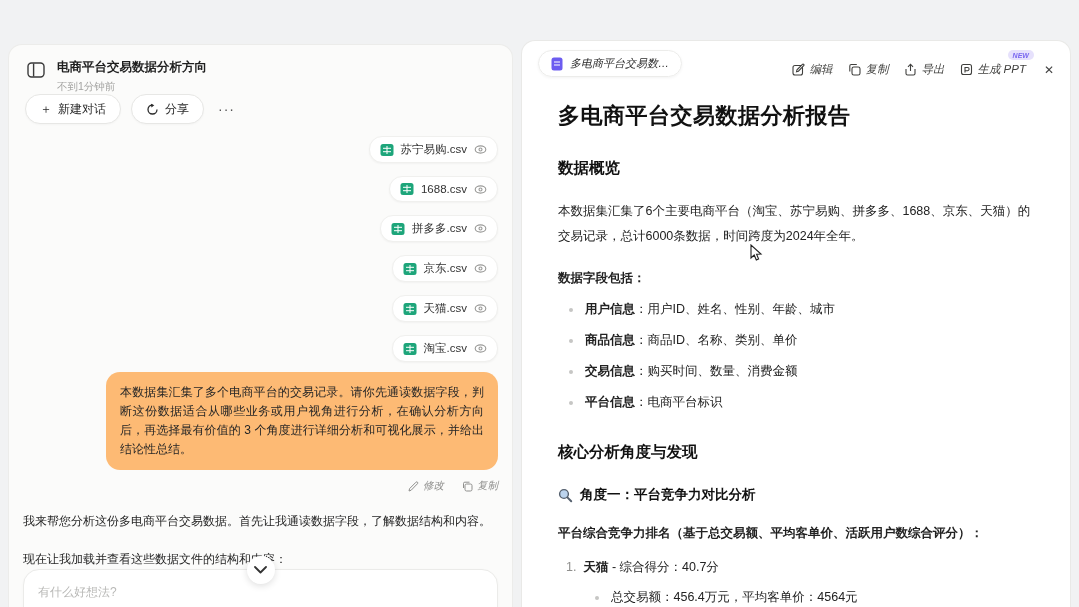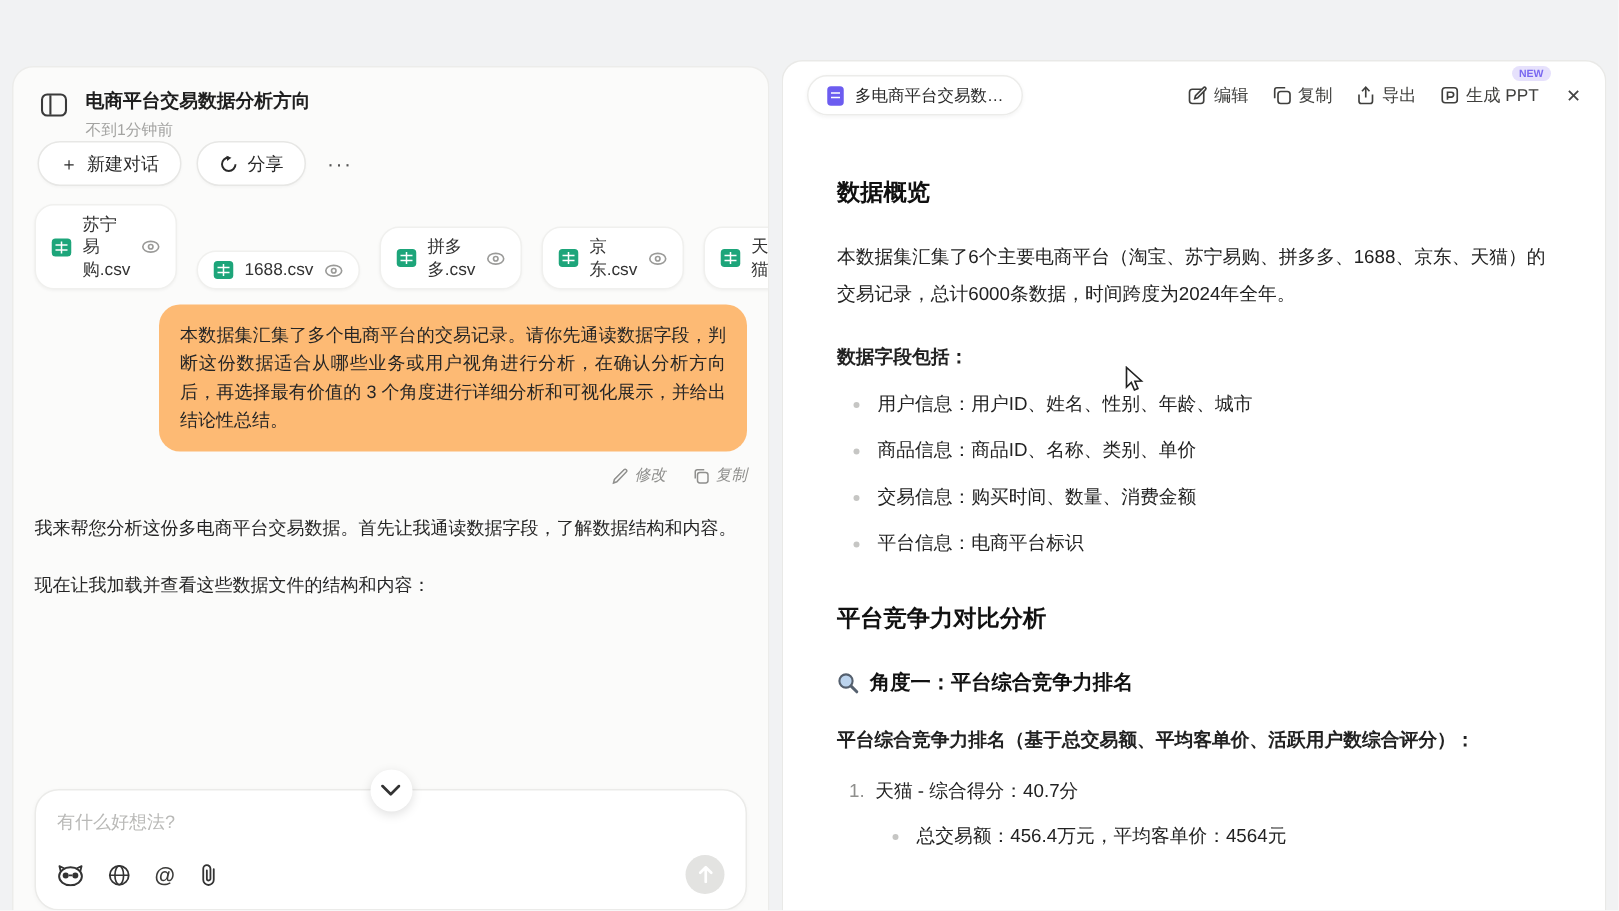--- a/index.html
+++ b/index.html
@@ -16,21 +16,21 @@
   .panel-icon { width:22px; height:22px; display:flex; align-items:center; justify-content:center; cursor:pointer; }
   .chat-title { font-size:12.5px; font-weight:bold; color:#1f1f1f; }
   .chat-subtitle { font-size:10.5px; color:#a3a3a1; margin-top:4px; }
   .chat-header-actions { display:flex; align-items:center; gap:10px; }
   .pill-btn { display:inline-flex; align-items:center; gap:6px; height:30px; padding:0 14px;
     border-radius:16px; border:1px solid #e7e7e5; background:#fff; font-size:12px; color:#2a2a2a;
     font-family:inherit; cursor:pointer; box-shadow:0 1px 2px rgba(0,0,0,.03); }
   .more-btn { border:none; background:none; font-size:14px; color:#555; letter-spacing:1px; cursor:pointer; padding:0 4px; }
 
   .chat-body { flex:0 1 auto; padding:2px 14px 0; display:flex; flex-direction:column; }
-  .file-chips { display:flex; flex-direction:row; align-items:flex-end; gap:13px; padding-top:2px; }
+  .file-chips { display:flex; flex-direction:column; align-items:flex-end; gap:13px; padding-top:2px; }
   .file-chip { display:inline-flex; align-items:center; gap:7px; background:#fff; border:1px solid #f0f0ee;
     border-radius:13px; padding:5px 10px; font-size:11.5px; color:#333;
     box-shadow:0 1px 2px rgba(0,0,0,.04); cursor:pointer; }
   .eye-icon { display:flex; }
 
   .user-bubble { margin:10px 0 0 auto; max-width:392px; background:#fdba74; border-radius:14px;
     padding:11px 14px; font-size:12px; line-height:19px; color:#262626; text-align:justify; }
   .bubble-actions { display:flex; justify-content:flex-end; gap:18px; margin-top:9px;font-style:italic; }
   .msg-action { display:inline-flex; align-items:center; gap:4px; font-size:10.5px; color:#8f8f8d; cursor:pointer; }
 
@@ -46,42 +46,42 @@
   .composer input::placeholder { color:#b9b9b7; }
   .composer-row { display:flex; align-items:center; gap:16px; margin-top:13px; }
   .c-icon { display:flex; align-items:center; cursor:pointer; color:#3c3c3a; }
   .at-glyph { font-size:14px; color:#3c3c3a; font-weight:bold; line-height:1; }
   .send-btn { margin-left:auto; width:26px; height:26px; border-radius:50%; background:#e3e3e1; border:none;
     display:flex; align-items:center; justify-content:center; cursor:pointer; }
 
   
   .doc-panel { position:absolute; left:521px; top:40px; width:550px; height:567px; background:#fff;
     border:1px solid #e9e9e7; border-bottom:none; border-radius:14px 14px 0 0; overflow:hidden; }
-  .doc-header { display:flex; justify-content:space-between; align-items:center; padding:9px 16px 8px; }
+  .doc-header { display:flex; justify-content:space-between; align-items:flex-end; padding:9px 16px 8px;font-style:italic; }
   .doc-tab { display:inline-flex; align-items:center; gap:7px; border:1px solid #ececea; border-radius:15px;
     padding:5px 12px; font-size:11px; color:#2a2a2a; box-shadow:0 1px 3px rgba(0,0,0,.05);
     white-space:nowrap; cursor:pointer; }
   .doc-toolbar { display:flex; align-items:center; gap:16px; font-size:11.5px; color:#3f3f3d; }
   .tool { display:inline-flex; align-items:center; gap:4px; cursor:pointer; position:relative; }
   .new-badge { position:absolute; top:-12px; right:-8px; background:#e6e1fc; color:#7a68f0;
     font-size:7px; font-weight:bold; padding:1.5px 5px; border-radius:7px; }
   .tool-close { font-size:12px; color:#444; padding-left:2px; }
 
   .doc-content { padding:6px 38px 0 36px; color:#222; }
   .doc-content h1 { font-size:22px; color:#111; margin-top:10px; letter-spacing:.5px; }
   .doc-content h2 { font-size:15.5px; color:#111; }
   .h2-overview { margin-top:27px; }
   .h2-analysis { margin-top:31px; }
   .doc-intro { font-size:12.5px; line-height:25px; margin-top:20px; }
   .bold-label { font-size:12.5px; font-weight:bold; margin-top:21px; }
   .field-list { list-style:none; margin-top:8px; }
   .field-list li { position:relative; padding-left:27px; font-size:12.5px; margin-top:14px; }
   .field-list li::before { content:""; position:absolute; left:11px; top:7px; width:4px; height:4px;
     border-radius:50%; background:#c6c6c4; }
-  .b { font-weight:normal;margin-top:32px; }
+  .b { font-weight:bold;margin-top:32px; }
   .doc-content h3 { font-size:13.5px; color:#111; margin-top:23px; display:flex; align-items:center; gap:7px; }
   .rank-list { list-style:none; margin-top:5px; }
   .rank-item { font-size:12.5px; margin-top:17px; padding-left:8px; }
   .rank-num { color:#8f8f8d; margin-right:7px; }
   .detail-list { list-style:none; margin-top:0; }
   .detail-list li { position:relative; padding-left:45px; font-size:12.5px; margin-top:13px; }
   .detail-list li::before { content:""; position:absolute; left:29px; top:7px; width:4px; height:4px;
     border-radius:50%; background:#c6c6c4; }
 
   .cursor-svg { position:absolute; left:750px; top:244px; z-index:9; pointer-events:none; }
@@ -334,40 +334,41 @@
               <rect x="1.5" y="1.5" width="10" height="10" rx="2" fill="none" stroke="#3f3f3d" stroke-width="1.1"></rect>
               <path d="M5 4.5 L7.5 4.5 a1.6 1.6 0 0 1 0 3.2 L5 7.7 Z M5 4.5 L5 9.5" fill="none" stroke="#3f3f3d" stroke-width="1.1"></path>
             </svg>
           <span>生成 PPT</span>
         </span>
         <span class="tool tool-close">✕</span>
       </div>
     </header>
 
     <div class="doc-content">
+      <h1>多电商平台交易数据分析报告</h1>
 
       <h2 class="h2-overview">数据概览</h2>
       <p class="doc-intro">本数据集汇集了6个主要电商平台（淘宝、苏宁易购、拼多多、1688、京东、天猫）的交易记录，总计6000条数据，时间跨度为2024年全年。</p>
       <p class="bold-label">数据字段包括：</p>
       <ul class="field-list">
         <li><span class="b">用户信息</span><span>：用户ID、姓名、性别、年龄、城市</span></li>
         <li><span class="b">商品信息</span><span>：商品ID、名称、类别、单价</span></li>
         <li><span class="b">交易信息</span><span>：购买时间、数量、消费金额</span></li>
         <li><span class="b">平台信息</span><span>：电商平台标识</span></li>
       </ul>
 
-      <h2 class="h2-analysis">平台竞争力对比分析</h2>
+      <h2 class="h2-analysis">核心分析角度与发现</h2>
       <h3>
         <span style="display:flex;">
           <svg width="15" height="15" viewBox="0 0 15 15">
               <circle cx="6" cy="6" r="4.4" fill="#bcd4ee" stroke="#55606e" stroke-width="1.4"></circle>
               <line x1="9.4" y1="9.4" x2="13.2" y2="13.2" stroke="#55606e" stroke-width="2" stroke-linecap="round"></line>
             </svg>
         </span>
-        <span>角度一：平台综合竞争力排名</span>
+        <span>角度一：平台竞争力对比分析</span>
       </h3>
       <p class="bold-label">平台综合竞争力排名（基于总交易额、平均客单价、活跃用户数综合评分）：</p>
       <ol class="rank-list">
         <li class="rank-item">
           <span class="rank-num">1.</span><span class="b">天猫</span><span> - 综合得分：40.7分</span>
           <ul class="detail-list">
             <li>总交易额：456.4万元，平均客单价：4564元</li>
 
           </ul>
         </li>

